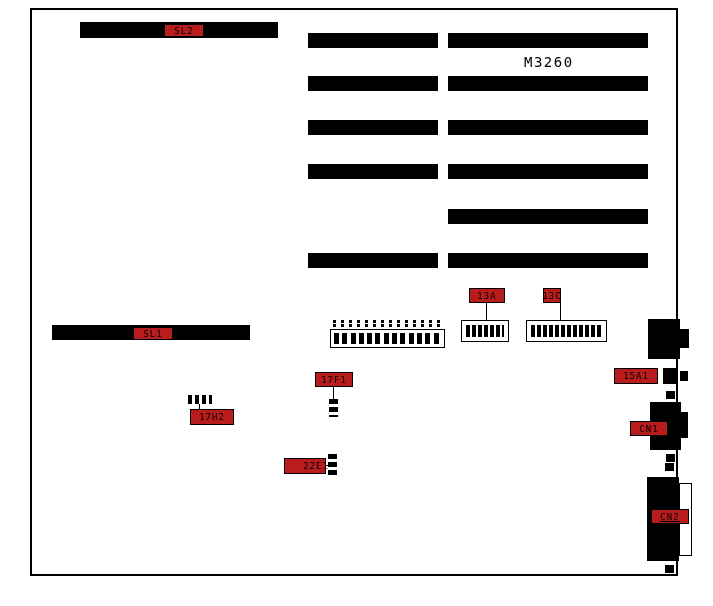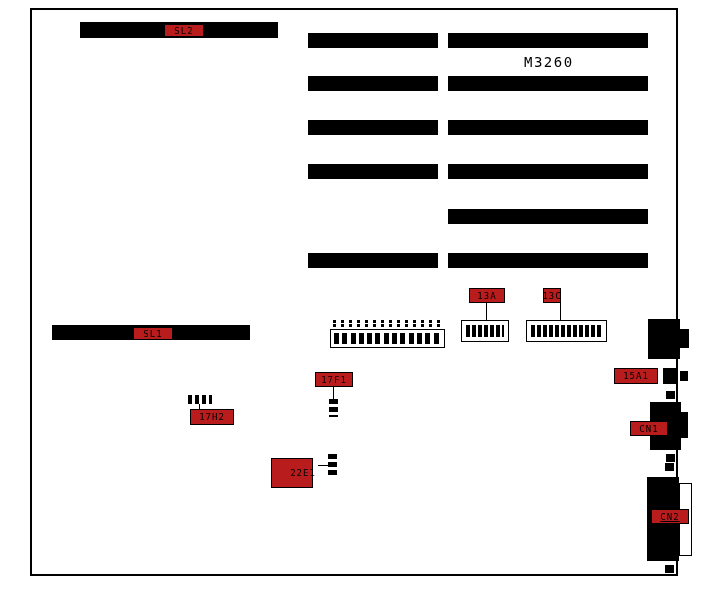--- a/index.html
+++ b/index.html
@@ -104,17 +104,17 @@
   <div class="blk" style="left:665px; top:565px; width:9px; height:8px;"></div>
 
   <div class="label-box" style="left:315px; top:372px; width:38px; height:15px;">17F1</div>
   <div class="ptr" style="left:333px; top:387px; width:1px; height:12px;"></div>
   <div class="jumper-v" style="left:329px; top:399px; width:9px; height:18px;"></div>
 
   <div class="jumper-h" style="left:188px; top:395px; width:24px; height:9px;"></div>
   <div class="ptr" style="left:199px; top:404px; width:1px; height:21px;"></div>
   <div class="label-box" style="left:177px; top:409px; width:44px; height:16px;margin-left:13px;">17H2</div>
 
-  <div class="label-box" style="left:271px; top:458px; width:42px; height:30px;padding-left:22px;">22E1</div>
+  <div class="label-box" style="left:284px; top:458px; width:42px; height:16px;padding-left:22px;">22E1</div>
   <div class="ptr" style="left:318px; top:465px; width:10px; height:1px;"></div>
   <div class="jumper-v" style="left:328px; top:454px; width:9px; height:24px;"></div>
 
 </div>
 
 </body></html>

